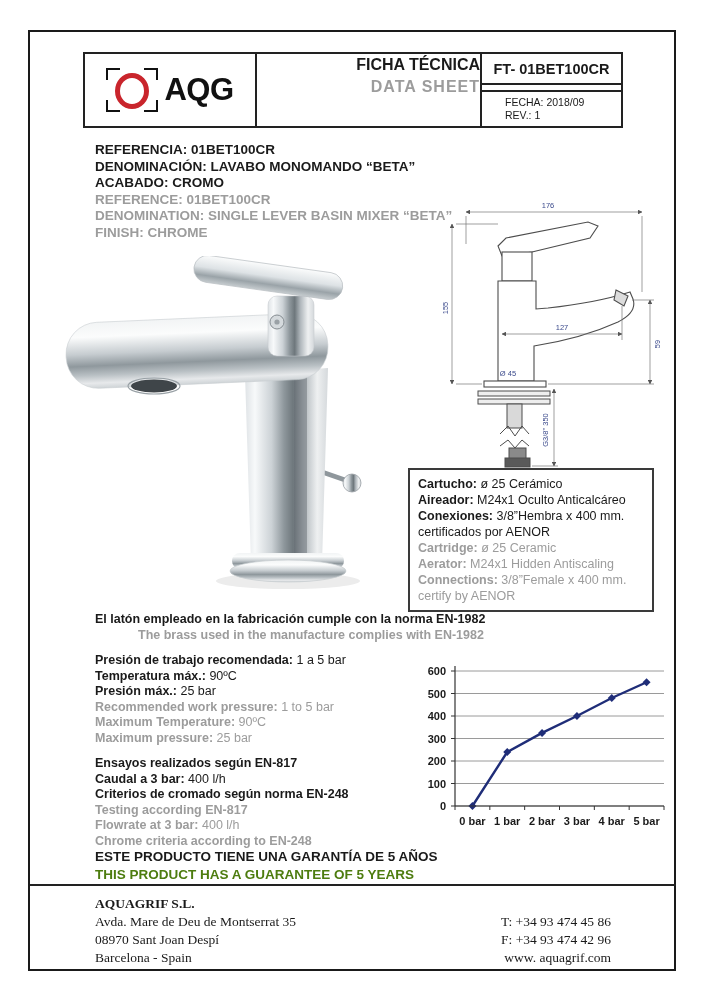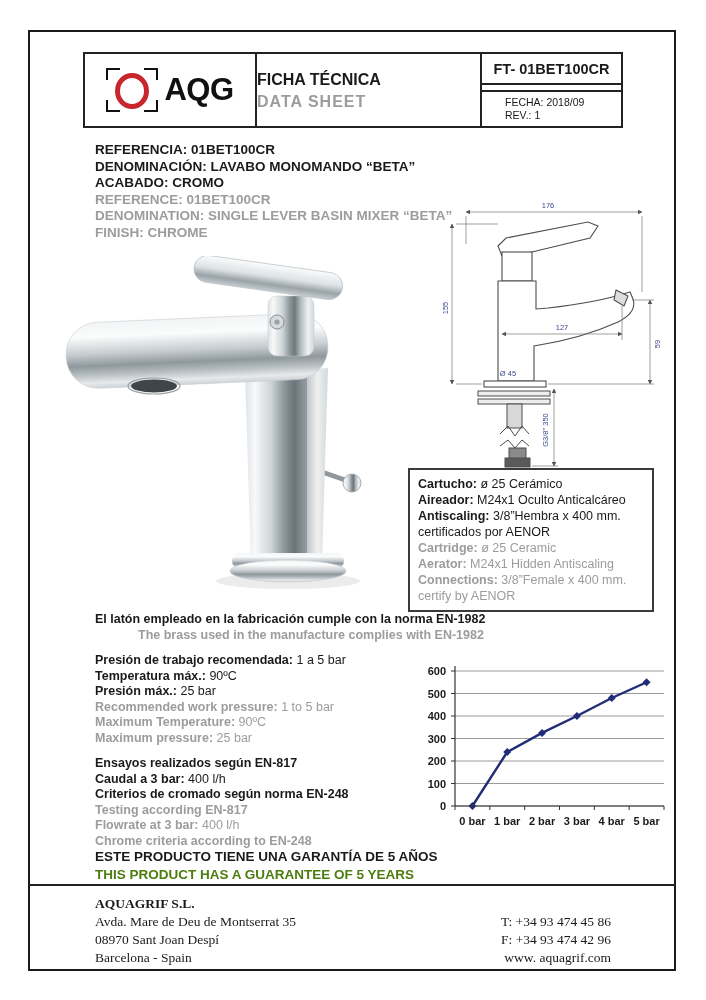--- a/index.html
+++ b/index.html
@@ -12,21 +12,21 @@
        display:flex;box-sizing:border-box;}
   .logo-cell{width:170px;display:flex;align-items:center;justify-content:center;gap:6px;}
   .logo-mark{position:relative;width:52px;height:48px;}
   .logo-mark .br{position:absolute;width:12px;height:10px;}
   .logo-mark .tl{left:0;top:2px;border-left:2.5px solid #111;border-top:2.5px solid #111;}
   .logo-mark .tr{right:0;top:2px;border-right:2.5px solid #111;border-top:2.5px solid #111;}
   .logo-mark .bl{left:0;bottom:2px;border-left:2.5px solid #111;border-bottom:2.5px solid #111;}
   .logo-mark .br2{right:0;bottom:2px;border-right:2.5px solid #111;border-bottom:2.5px solid #111;}
   .logo-mark .ring{position:absolute;left:9px;top:7px;width:24px;height:26px;border:5px solid #c9252c;border-radius:50%;}
   .logo-text{font-weight:bold;font-size:31px;letter-spacing:-0.5px;color:#111;}
-  .title-cell{flex:1;border-left:2px solid #222;text-align:left;padding-top:15px;}
+  .title-cell{flex:1;border-left:2px solid #222;text-align:right;}
   .title-cell .t1{font-weight:bold;font-size:16px;line-height:22px;color:#1a1a1a;}
   .title-cell .t2{font-weight:bold;font-size:16px;line-height:22px;color:#9c9c9c;letter-spacing:1px;}
   .hdr-right{width:141px;border-left:2px solid #222;display:flex;flex-direction:column;box-sizing:border-box;}
   .ft-box{height:38px;border-bottom:2px solid #222;font-weight:bold;font-size:14.5px;
           display:flex;align-items:center;justify-content:center;}
   .fecha-box{margin-top:5px;border-top:2px solid #222;flex:1;font-size:10.5px;line-height:13px;padding:4px 23px;}
 
   
   .product{position:absolute;left:95px;top:142px;}
   .product div{font-weight:bold;font-size:13.5px;line-height:16.5px;}
@@ -193,21 +193,21 @@
     <text x="12" y="112" text-anchor="middle" transform="rotate(-90 12 112)">155</text>
     <text x="126" y="134" text-anchor="middle">127</text>
     <text x="224" y="148" text-anchor="middle" transform="rotate(-90 224 148)">59</text>
     <text x="72" y="180" text-anchor="middle">Ø 45</text>
     <text x="112" y="234" text-anchor="middle" transform="rotate(-90 112 234)">G3/8" 350</text>
   </svg>
 
   <div class="cartbox">
     <div class="spec-line es"><span class="lbl">Cartucho:</span><span class="val"> ø 25 Cerámico</span></div>
     <div class="spec-line es"><span class="lbl">Aireador:</span><span class="val"> M24x1 Oculto Anticalcáreo</span></div>
-    <div class="spec-line es"><span class="lbl">Antiscaling:</span><span class="val"> 3/8”Hembra x 400 mm. certificados por AENOR</span></div>
+    <div class="spec-line es"><span class="lbl">Conexiones:</span><span class="val"> 3/8”Hembra x 400 mm. certificados por AENOR</span></div>
     <div class="spec-line en"><span class="lbl">Cartridge:</span><span class="val"> ø 25 Ceramic</span></div>
     <div class="spec-line en"><span class="lbl">Aerator:</span><span class="val"> M24x1 Hidden Antiscaling</span></div>
     <div class="spec-line en"><span class="lbl">Connections:</span><span class="val"> 3/8”Female x 400 mm. certify by AENOR</span></div>
   </div>
 
   <div class="norm">
     <div>El latón empleado en la fabricación cumple con la norma EN-1982</div>
     <div class="en">The brass used in the manufacture complies with EN-1982</div>
   </div>
 

